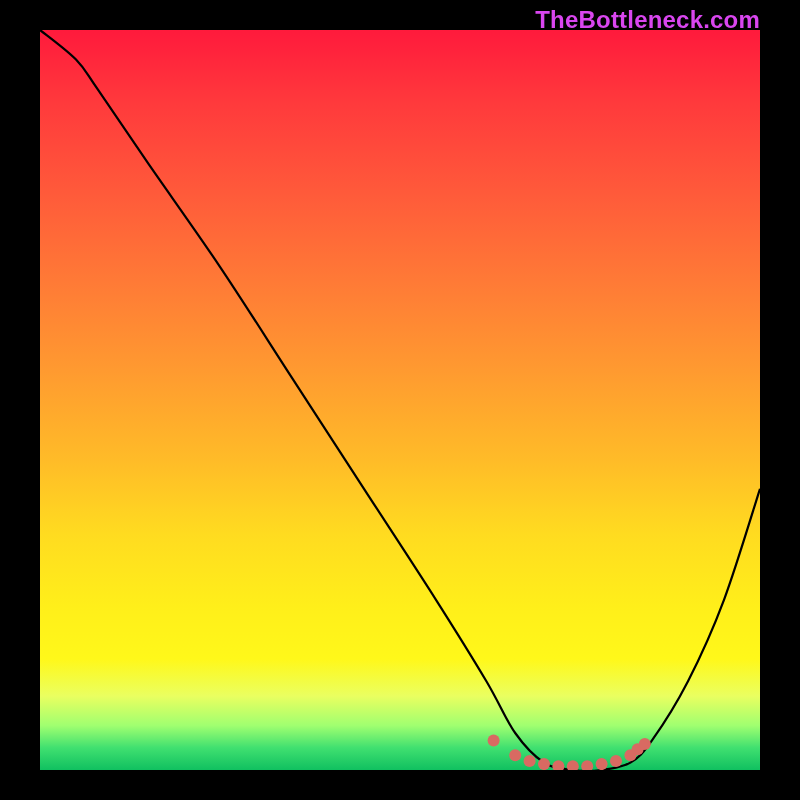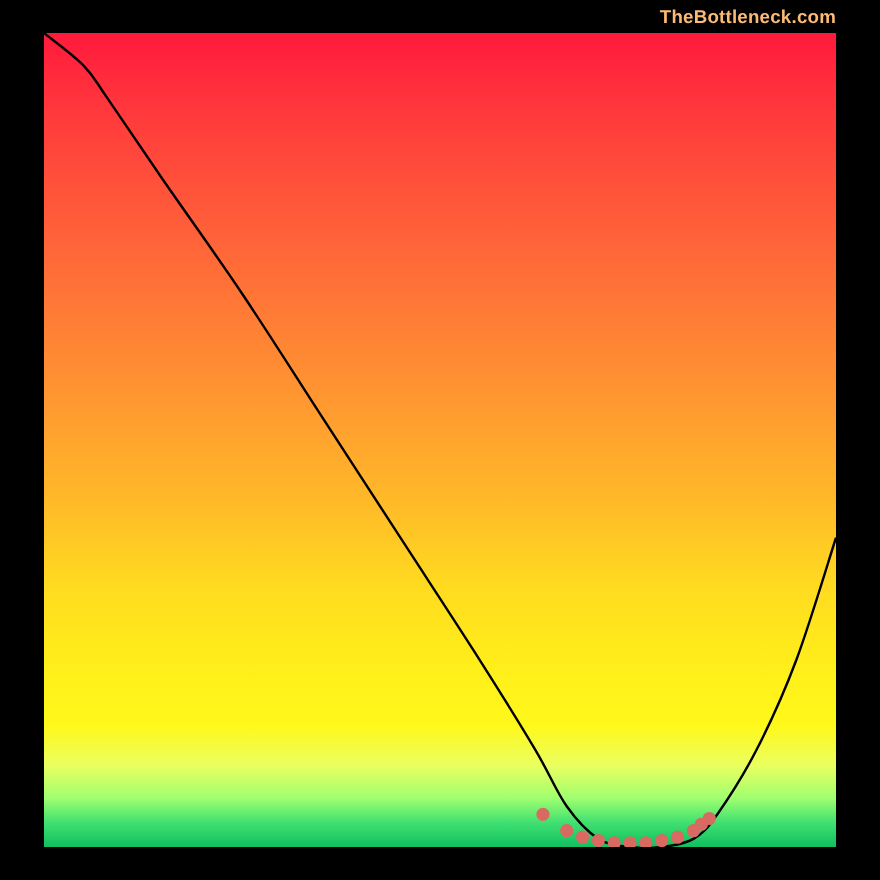--- a/index.html
+++ b/index.html
@@ -39,23 +39,23 @@
       #eaff60 90%,
       #a0ff70 94%,
       #40e070 97%,
       #10c060 100%
     );
   }
   .watermark {
     position: absolute;
     top: 6px;
     right: 40px;
-    font-size: 17px;
+    font-size: 24px;
     font-weight: 600;
-    color: #fdba74;
+    color: #d946ef;
     letter-spacing: 0.2px;
     text-align: center;
   }
   svg.curve {
     position: absolute;
     left: 0;
     top: 0;
     width: 720px;
     height: 740px;
   }

